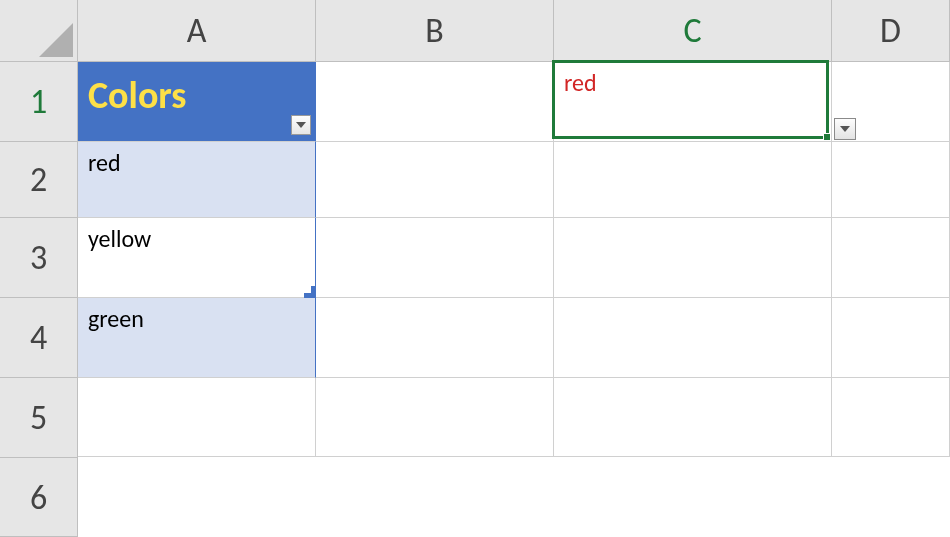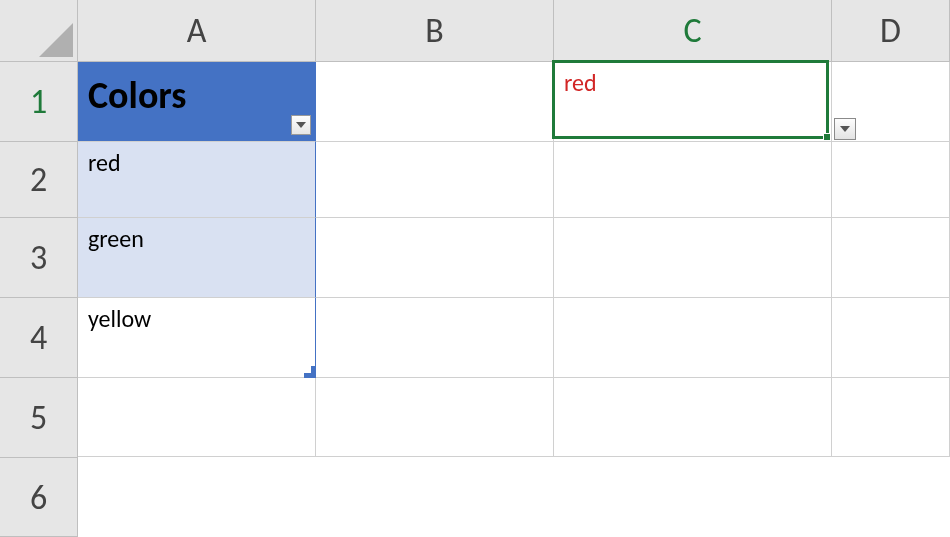--- a/index.html
+++ b/index.html
@@ -77,21 +77,21 @@
     position: relative;
     font-size: 24px;
     padding: 4px 10px 0 10px;
     line-height: 1.45;
     overflow: visible;
     white-space: nowrap;
   }
   
   .tbl-header {
     background: #4472c4;
-    color: #000000;
+    color: #fde047;
     font-weight: 700;
     font-size: 38px;
     padding-top: 6px;
     border-right: 1px solid #4472c4;
   }
   .tbl-band-a { background: #d9e1f2; }
   .tbl-band-b { background: #ffffff; }
   .tbl-cell { border-right: 1px solid #4472c4; }
   
   .filter-btn {
@@ -182,27 +182,27 @@
         <div class="cell red-text" style="width: 278px; height: 80px;">red</div>
         <div class="cell" style="width: 118px; height: 80px;"></div>
       </div>
       <div class="grid-row">
         <div class="cell tbl-cell tbl-band-a" style="width: 238px; height: 76px;">red</div>
         <div class="cell" style="width: 238px; height: 76px;"></div>
         <div class="cell" style="width: 278px; height: 76px;"></div>
         <div class="cell" style="width: 118px; height: 76px;"></div>
       </div>
       <div class="grid-row">
-        <div class="cell tbl-cell tbl-band-a" style="width: 238px; height: 80px;">green</div>
+        <div class="cell tbl-cell tbl-band-b" style="width: 238px; height: 80px;">yellow<div class="tbl-resize"></div></div>
         <div class="cell" style="width: 238px; height: 80px;"></div>
         <div class="cell" style="width: 278px; height: 80px;"></div>
         <div class="cell" style="width: 118px; height: 80px;"></div>
       </div>
       <div class="grid-row">
-        <div class="cell tbl-cell tbl-band-b" style="width: 238px; height: 80px;">yellow<div class="tbl-resize"></div></div>
+        <div class="cell tbl-cell tbl-band-a" style="width: 238px; height: 80px;">green</div>
         <div class="cell" style="width: 238px; height: 80px;"></div>
         <div class="cell" style="width: 278px; height: 80px;"></div>
         <div class="cell" style="width: 118px; height: 80px;"></div>
       </div>
       <div class="grid-row">
         <div class="cell" style="width: 238px; height: 79px;"></div>
         <div class="cell" style="width: 238px; height: 79px;"></div>
         <div class="cell" style="width: 278px; height: 79px;"></div>
         <div class="cell" style="width: 118px; height: 79px;"></div>
       </div>

